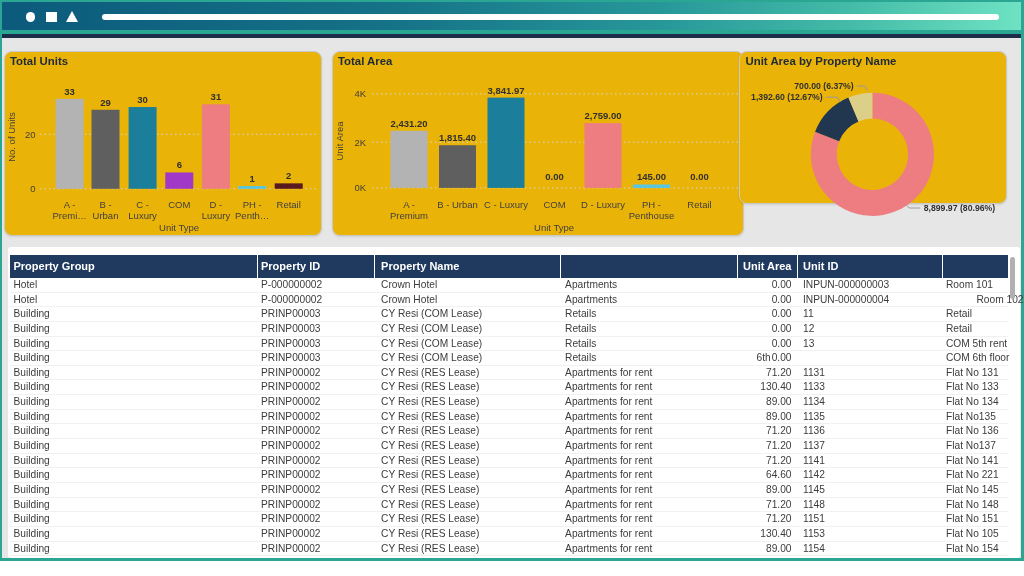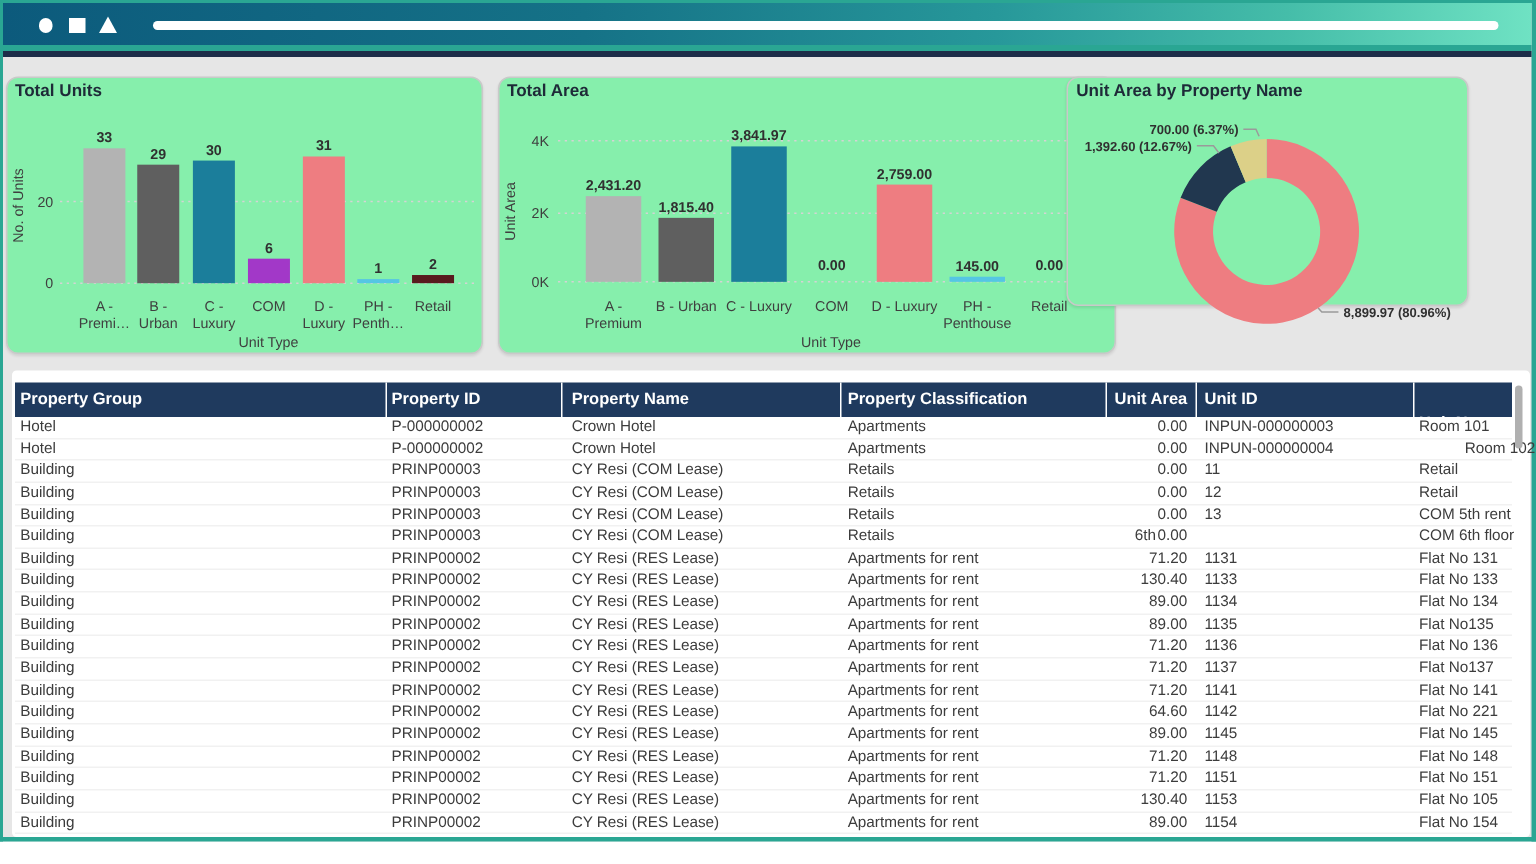--- a/index.html
+++ b/index.html
@@ -3,21 +3,21 @@
 *{margin:0;padding:0;box-sizing:border-box}
 body{width:1024px;height:576px;font-family:"Liberation Sans",sans-serif;background:#fff;position:relative;overflow:hidden}
 .frame{position:absolute;left:0;top:0;width:1024px;height:560.5px;border-left:2.5px solid #2aa693;border-right:3px solid #2aa693;border-top:2px solid #2aa693;background:#e6e6e6}
 .topbar{position:absolute;left:0;top:0;width:100%;height:28px;background:linear-gradient(90deg,#0c5a7c 0%,#157287 38%,#27989a 65%,#45bda9 84%,#6fe2c3 100%)}
 .tealline{position:absolute;left:0;top:28px;width:100%;height:3.5px;background:#2aa693}
 .navyline{position:absolute;left:0;top:31.5px;width:100%;height:4.5px;background:#1d2d49}
 .circle{position:absolute;left:23.7px;top:10px;width:9.5px;height:9.5px;border-radius:50%;background:#fff}
 .square{position:absolute;left:43.8px;top:9.8px;width:11px;height:10.5px;background:#fff}
 .tri{position:absolute;left:63.7px;top:9px;width:0;height:0;border-left:6px solid transparent;border-right:6px solid transparent;border-bottom:11px solid #fff}
 .pill{position:absolute;left:99.5px;top:11.5px;width:897px;height:6.5px;border-radius:3.5px;background:#fff}
-.card{position:absolute;background:#86efac;border:1px solid #c9c9c9;border-radius:8px;box-shadow:0 1px 2px rgba(0,0,0,.10)}
+.card{position:absolute;background:#eab308;border:1px solid #c9c9c9;border-radius:8px;box-shadow:0 1px 2px rgba(0,0,0,.10)}
 .ctitle{position:absolute;left:5.5px;top:2.5px;font-size:11.4px;font-weight:bold;color:#1e2a38}
 svg text{font-family:"Liberation Sans",sans-serif}
 .tablebox{position:absolute;left:5.5px;top:245px;width:1012px;height:311px;background:#fff;border-radius:3px}
 .thead{position:absolute;left:2px;top:8px;width:998px;height:23px;background:#1f3a5e;color:#fff;font-size:11px;font-weight:bold}
 .rows{position:absolute;left:2px;top:31px;width:998px}
 .tr{position:relative;height:14.655px;border-bottom:1px solid #f1f1f1;font-size:10.2px;color:#3c3c3c;line-height:13.6px}
 .tr span{white-space:nowrap}
 .thumb{position:absolute;left:1002px;top:10px;width:5px;height:42px;border-radius:2.5px;background:#b0b0b0}
 .botline{position:absolute;left:0;top:557.7px;width:1024px;height:3.2px;background:#2aa693}
 </style></head><body>
@@ -94,40 +94,39 @@
         <text x="173.0" y="155.5" text-anchor="middle" font-size="9.5" fill="#3f3f3f">C - Luxury</text>
         <text x="221.5" y="155.5" text-anchor="middle" font-size="9.5" fill="#3f3f3f">COM</text>
         <text x="270.0" y="155.5" text-anchor="middle" font-size="9.5" fill="#3f3f3f">D - Luxury</text>
         <text x="318.5" y="155.5" text-anchor="middle" font-size="9.5" fill="#3f3f3f">PH -</text>
         <text x="318.5" y="166.5" text-anchor="middle" font-size="9.5" fill="#3f3f3f">Penthouse</text>
         <text x="366.5" y="155.5" text-anchor="middle" font-size="9.5" fill="#3f3f3f">Retail</text>
         <text x="10" y="89" text-anchor="middle" font-size="9.5" fill="#3f3f3f" transform="rotate(-90 10 89)">Unit Area</text>
         <text x="221" y="179" text-anchor="middle" font-size="9.5" fill="#3f3f3f">Unit Type</text>
       </svg>
  </div>
- <div class="card" style="left:709px;top:49px;width:268px;height:153px">
+ <div class="card" style="left:737px;top:49px;width:268px;height:153px">
    <div class="ctitle">Unit Area by Property Name</div>
    <svg width="266" height="183" style="position:absolute;left:0;top:0">
         <path d="M132.40,40.70 A61.6,61.6 0 1 1 75.07,79.77 L99.17,89.24 A35.7,35.7 0 1 0 132.40,66.60 Z" fill="#ee7d81"></path>
         <path d="M75.07,79.77 A61.6,61.6 0 0 1 108.40,45.57 L118.49,69.42 A35.7,35.7 0 0 0 99.17,89.24 Z" fill="#21374f"></path>
         <path d="M108.40,45.57 A61.6,61.6 0 0 1 132.40,40.70 L132.40,66.60 A35.7,35.7 0 0 0 118.49,69.42 Z" fill="#dcd088"></path>
         <polyline points="116.9,34.1 125.3,34.1 127.4,38.8" fill="none" stroke="#9a9a9a" stroke-width="1"></polyline>
         <polyline points="85.9,45.2 97,45.2 100.6,50" fill="none" stroke="#9a9a9a" stroke-width="1"></polyline>
         <polyline points="166.8,153.4 169.2,156 180.3,156" fill="none" stroke="#9a9a9a" stroke-width="1"></polyline>
         <text x="113.7" y="37.2" text-anchor="end" font-size="8.7" font-weight="bold" fill="#303030">700.00 (6.37%)</text>
         <text x="82.6" y="48.4" text-anchor="end" font-size="8.7" font-weight="bold" fill="#303030">1,392.60 (12.67%)</text>
         <text x="183.7" y="159.2" font-size="8.7" font-weight="bold" fill="#303030">8,899.97 (80.96%)</text>
       </svg>
  </div>
  <div class="tablebox">
    <div class="thead">
         <span style="position:absolute;left:4px;top:0;line-height:23px">Property Group</span>
         <span style="position:absolute;left:251.5px;top:0;line-height:23px">Property ID</span>
         <span style="position:absolute;left:371.6px;top:0;line-height:23px">Property Name</span>
-        <span style="position:absolute;left:555.6px;top:0;line-height:23px">Property Classification</span>
         <span style="position:absolute;right:216px;top:0;line-height:23px">Unit Area</span>
         <span style="position:absolute;left:793.5px;top:0;line-height:23px">Unit ID</span>
         <span style="position:absolute;left:936.5px;top:16px;line-height:23px">Unit Name</span>
         <span style="position:absolute;left:247px;top:0;width:1px;height:23px;background:#fff"></span>
         <span style="position:absolute;left:364.7px;top:0;width:1px;height:23px;background:#fff"></span>
         <span style="position:absolute;left:550px;top:0;width:1px;height:23px;background:#fff"></span>
         <span style="position:absolute;left:727px;top:0;width:1px;height:23px;background:#fff"></span>
         <span style="position:absolute;left:787px;top:0;width:1px;height:23px;background:#fff"></span>
         <span style="position:absolute;left:932px;top:0;width:1px;height:23px;background:#fff"></span>
       </div>

